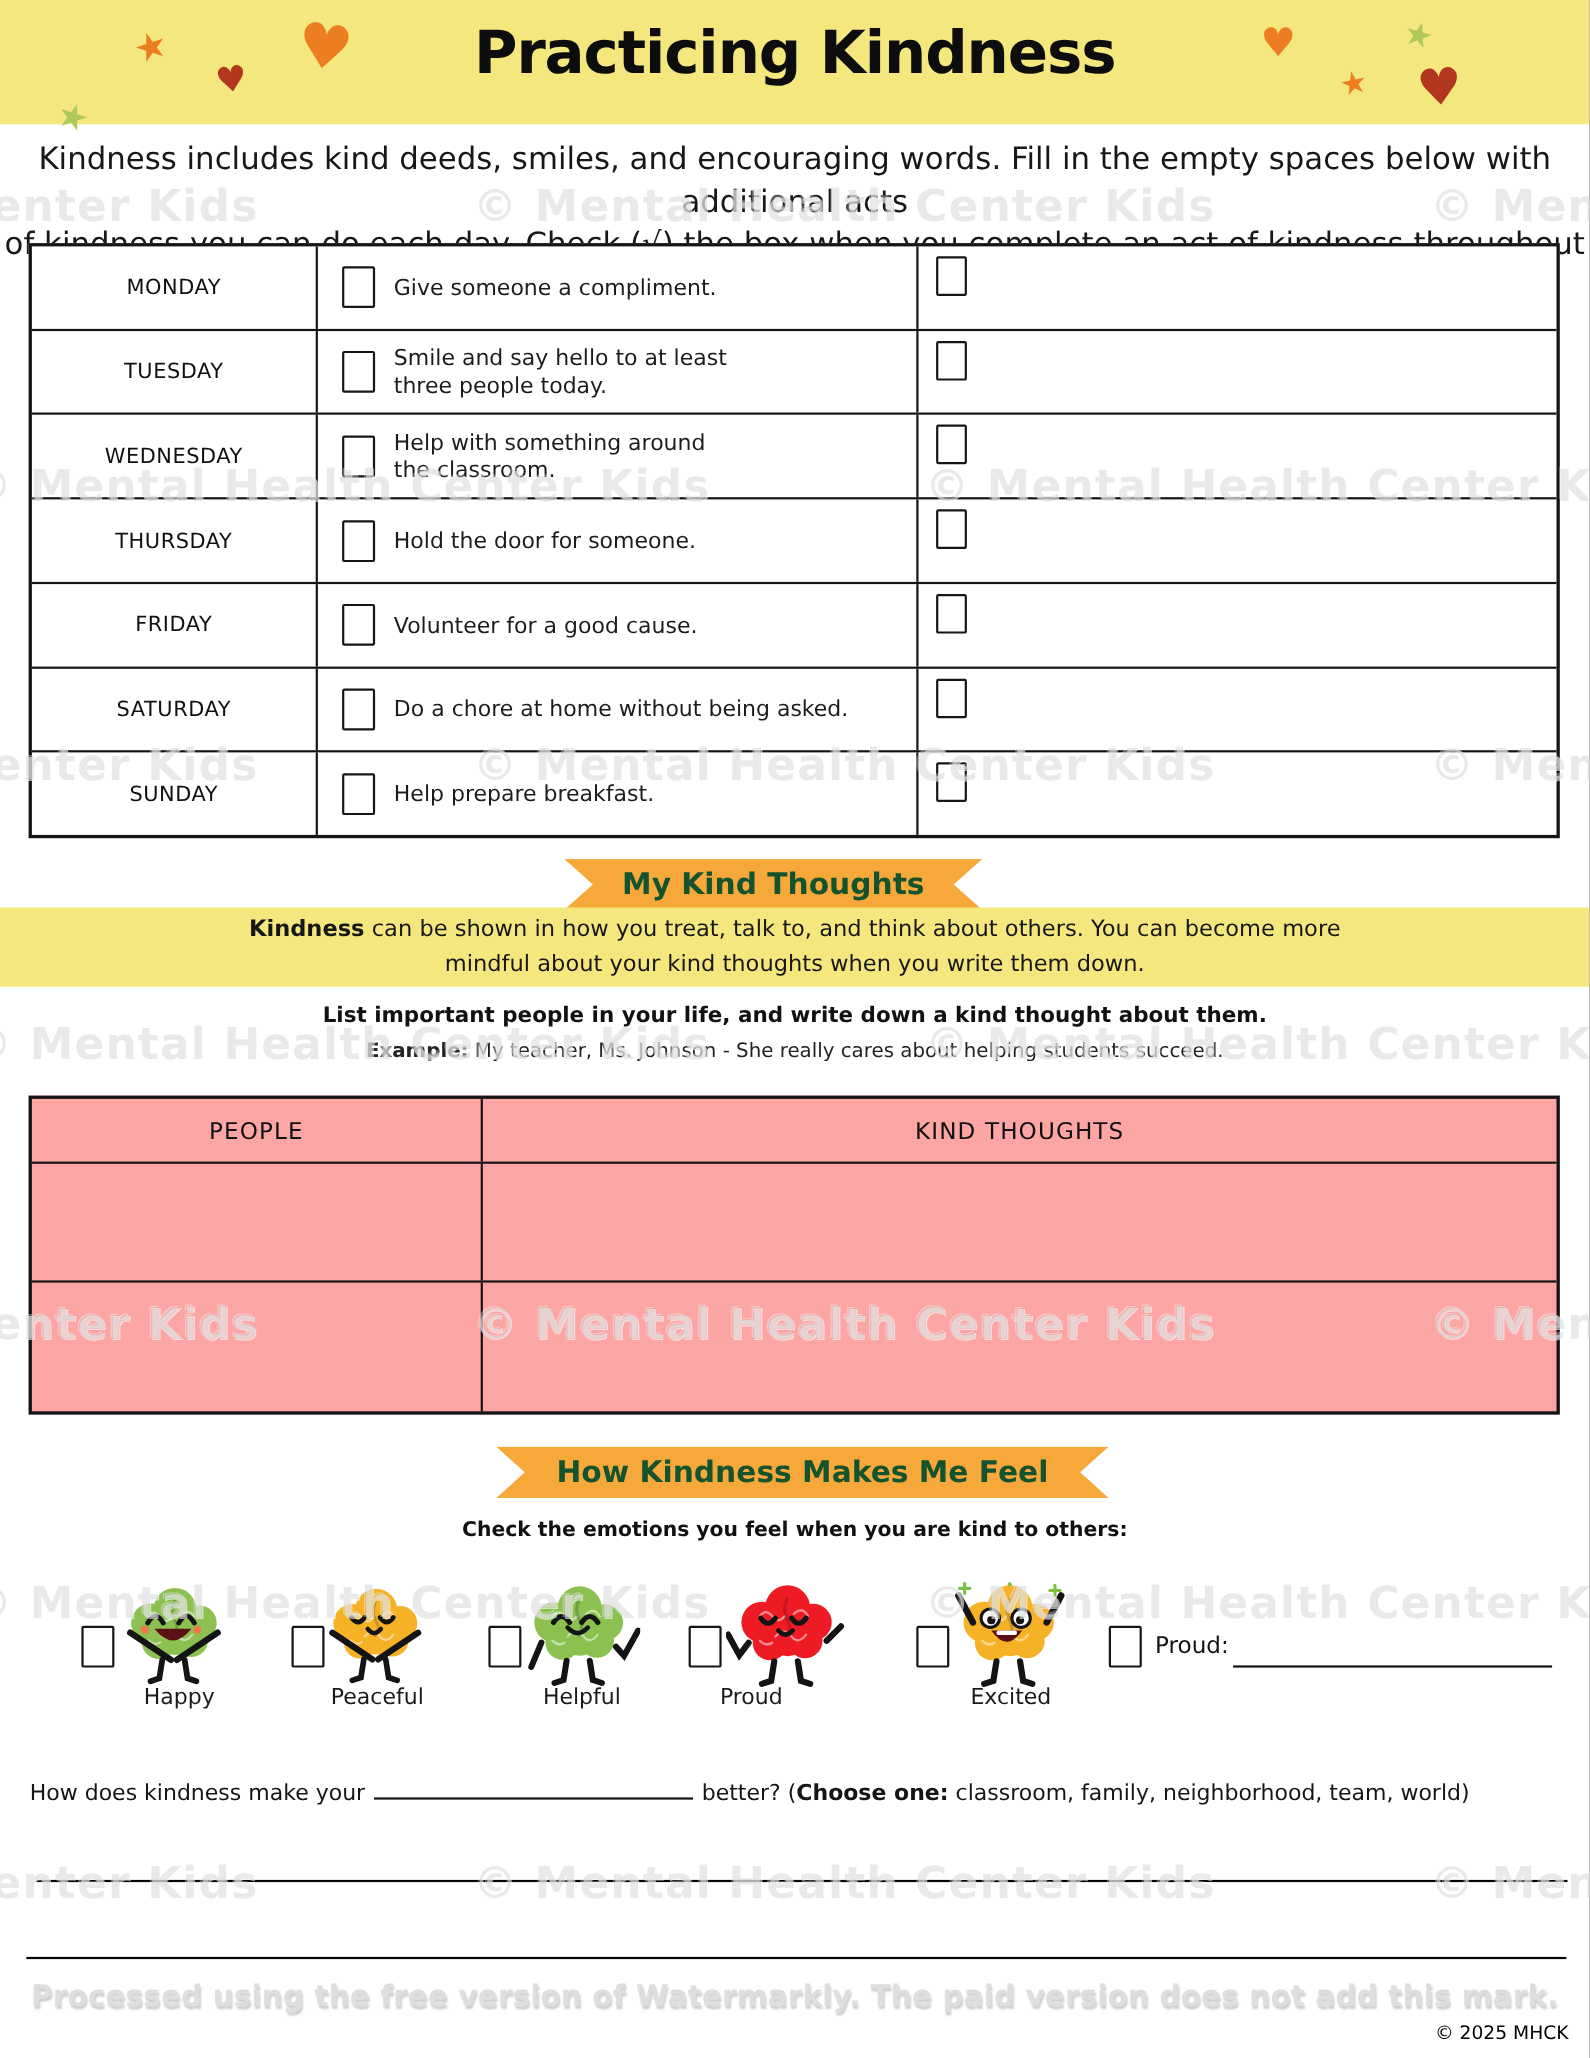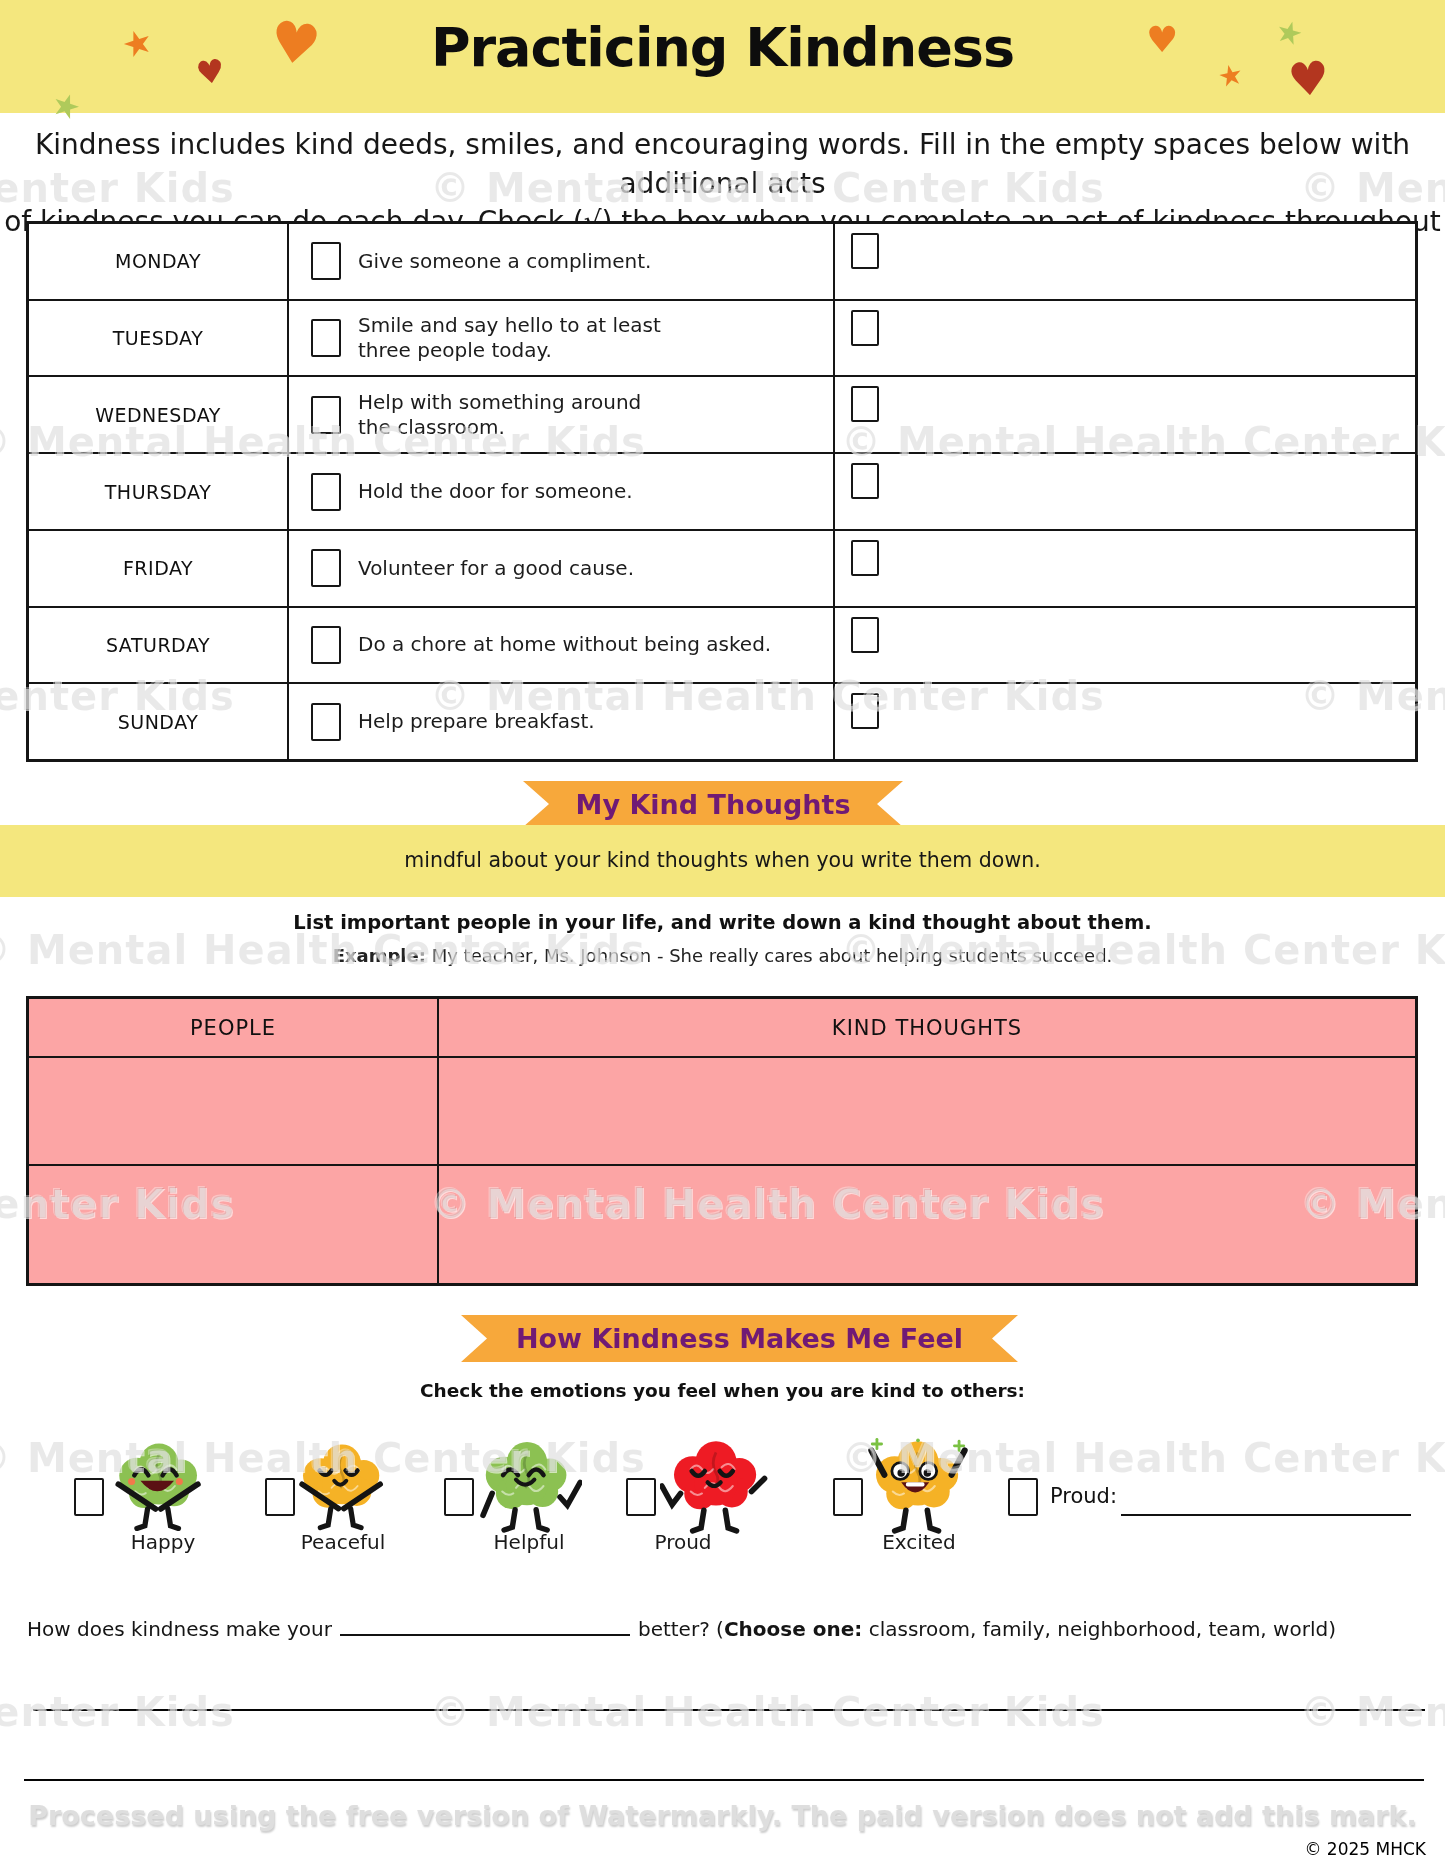--- a/index.html
+++ b/index.html
@@ -23,22 +23,22 @@
   .wt-row + .wt-row { border-top:2px solid #151515; }
   .wt-day { width:258px; border-right:2px solid #151515; display:flex; align-items:center; justify-content:center;
     font-size:19px; letter-spacing:.5px; color:#101010; }
   .wt-act { width:546px; border-right:2px solid #151515; display:flex; align-items:center; padding-left:22px; gap:17px; box-sizing:border-box; }
   .wt-act-text { font-size:20px; line-height:1.25; white-space:pre-line; color:#1c1c1c; }
   .wt-blank { flex:1; position:relative; }
   .checkbox { width:30px; height:38px; border:2.5px solid #161616; border-radius:2px; background:#fff; box-sizing:border-box; flex:none; }
   .wt-blank .checkbox { position:absolute; left:16px; top:9px; width:28px; height:36px; }
   
   .ribbon { position:absolute; background:#F7A83B; display:flex; align-items:center; justify-content:center;
-    font-size:27px; font-weight:600; color:#701a75;
-    clip-path:polygon(0 0,100% 0,calc(100% - 26px) 50%,100% 100%,0 100%,26px 50%);margin-left:10px; }
+    font-size:27px; font-weight:600; color:#14532d;
+    clip-path:polygon(0 0,100% 0,calc(100% - 26px) 50%,100% 100%,0 100%,26px 50%); }
   .ribbon1 { left:513px; top:781px; width:380px; height:46px; }
   .ribbon2 { left:451px; top:1315px; width:557px; height:47px; }
   
   .band2 { position:absolute; left:0; top:825px; width:100%; height:72px; background:#F4E77E;
     display:flex; flex-direction:column; align-items:center; justify-content:center;
     font-size:20.5px; line-height:1.55; color:#171717; text-align:center; }
   .instruction { position:absolute; left:0; top:911px; width:100%; text-align:center; font-size:19.5px; font-weight:bold; color:#111; }
   .example { position:absolute; left:0; top:945px; width:100%; text-align:center; font-size:18px; color:#222; }
   b.inlineb { font-weight:bold; }
   
@@ -164,20 +164,21 @@
         <div class="wt-blank">
           <div class="checkbox"></div>
         </div>
       </div>
     </div>
 
   <div class="ribbon ribbon1">
     <span>My Kind Thoughts</span>
   </div>
   <div class="band2">
+    <div><b class="inlineb">Kindness</b><span> can be shown in how you treat, talk to, and think about others. You can become more</span></div>
     <div>mindful about your kind thoughts when you write them down.</div>
   </div>
   <div class="instruction">List important people in your life, and write down a kind thought about them.</div>
   <div class="example"><b class="inlineb">Example:</b><span> My teacher, Ms. Johnson - She really cares about helping students succeed.</span></div>
 
   <div class="pt">
     <div class="pt-hrow">
       <div class="pt-c1 pt-h">PEOPLE</div>
       <div class="pt-c2 pt-h">KIND THOUGHTS</div>
     </div>

